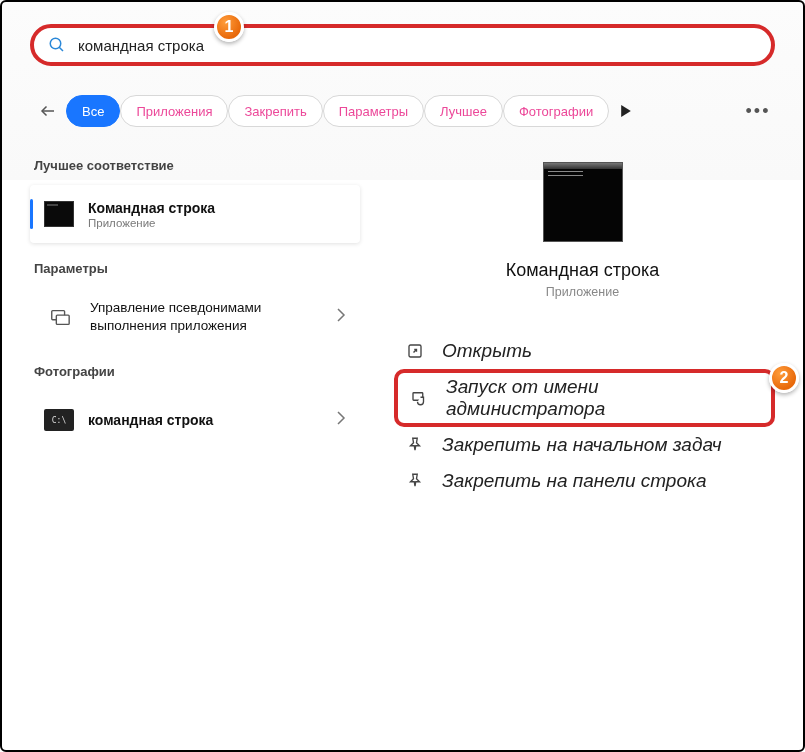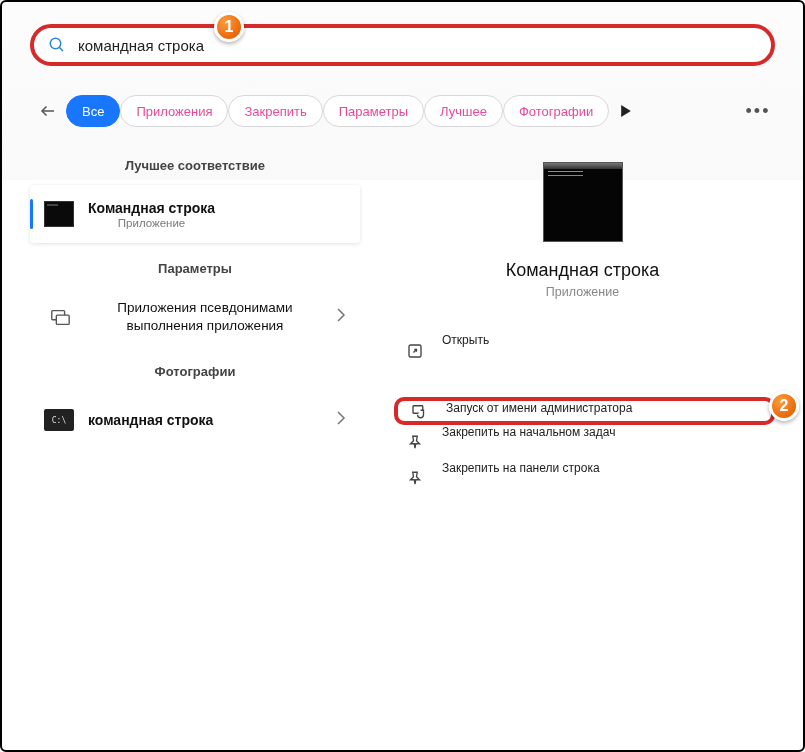--- a/index.html
+++ b/index.html
@@ -16,21 +16,21 @@
   .badge-1 { top: -12px; left: 184px; }
 
   .filter-row { display: flex; align-items: center; margin-bottom: 22px; height: 34px; }
   .back-btn { width: 36px; height: 32px; border-radius: 6px; display: flex; align-items: center; justify-content: center; color: #666; cursor: pointer; }
   .pill { height: 32px; border: 1px solid #d8d8d8; border-radius: 16px; background: #fff; padding: 0 15px; font-size: 13px; color: #ec4899; display: flex; align-items: center; cursor: pointer; }
   .pill.active { background: #1976ff; border-color: #1976ff; color: #fff; font-weight: 500; }
   .play-btn,.more-btn { width: 34px; height: 32px; display: flex; align-items: center; justify-content: center; cursor: pointer; color: #333; }
   .more-btn { margin-left: auto; font-size: 18px; letter-spacing: 2px; color: #555; }
 
   .columns { display: flex; gap: 30px; }
-  .left { width: 330px; text-align: center; }
+  .left { width: 330px; }
   .right { flex: 1; padding-top: 12px; }
 
   .sect-head { font-size: 13px; color: #444; font-weight: 600; padding: 8px 4px 12px 4px; }
 
   .result-item { display: flex; align-items: center; height: 58px; padding: 0 14px; border-radius: 4px; position: relative; cursor: pointer; }
   .result-item.selected { background: #fff; box-shadow: 0 1px 4px rgba(0,0,0,.12); }
   .result-item.selected::before { content:""; position:absolute; left:0; top:14px; bottom:14px; width:3px; background:#1976ff; border-radius:2px; }
   .ri-icon { width: 32px; height: 32px; margin-right: 14px; display: flex; align-items: center; justify-content: center; }
   .ri-text .t1 { font-size: 14px; color: #111; }
   .ri-text .t1 b { font-weight: 600; }
@@ -41,23 +41,23 @@
   .cmd-thumb::after{content:"";position:absolute;top:2px;left:2px;width:40%;height:8px;background:linear-gradient(#444,#444 2px,transparent 2px);}
 
   .preview { display:flex; flex-direction:column; align-items:center; }
   .pv-icon { width:80px; height:80px; background:#050505; border:1px solid #555; position:relative; margin-bottom:18px;}
   .pv-icon::before{content:"";position:absolute;top:4px;left:4px;right:50%;height:12px;background:repeating-linear-gradient(#888,#888 1px,transparent 1px,transparent 4px);}
   .pv-icon::after{content:"";position:absolute;top:0;left:0;right:0;height:6px;background:linear-gradient(#777,#333);}
   .pv-title { font-size:18px; color:#111; margin-bottom:4px; }
   .pv-sub { font-size:12.5px; color:#888; margin-bottom:34px; }
 
   .actions { width:100%; padding-left:4px; }
-  .action { display:flex; height:36px; padding:0 12px; border-radius:4px; font-size:12px; color:#222; cursor:pointer; position:relative; }
+  .action { display:flex; align-items:center; height:36px; padding:0 12px; border-radius:4px; font-size:19px; color:#222; cursor:pointer; position:relative;font-style:italic; }
   .action svg,.action .aicon { width:18px; margin-right:18px; flex:0 0 18px; color:#444; }
-  .action.highlight { border:4px solid #d62a2a; border-radius:10px; height:28px;margin-top:28px; }
+  .action.highlight { border:4px solid #d62a2a; border-radius:10px; height:58px; }
   .badge-2 { top: -6px; right: -24px; }
   .action-wrap { position: relative; }
 
   .spacer { height: 10px; }
 </style>
 </head>
 <body>
 
 <div class="container">
 
@@ -108,21 +108,21 @@
       <div class="spacer"></div>
       <div class="sect-head">Параметры</div>
       <div class="result-item">
         <div class="ri-icon">
           <svg width="22" height="22" viewBox="0 0 24 24" fill="none" stroke="#555" stroke-width="1.5">
               <rect x="3" y="5" width="14" height="10" rx="1"></rect>
               <rect x="8" y="10" width="14" height="10" rx="1" fill="#fff"></rect>
             </svg>
         </div>
         <div class="ri-text">
-          <div class="t1" style="font-size:13.5px;line-height:1.3;max-width:230px;">Приложения псевдонимами выполнения приложения</div>
+          <div class="t1" style="font-size:13.5px;line-height:1.3;max-width:230px;">Управление псевдонимами выполнения приложения</div>
         </div>
         <div class="ri-chev">
           <svg width="10" height="14" viewBox="0 0 8 14" fill="none" stroke="#777" stroke-width="1.5">
               <polyline points="1 1 7 7 1 13"></polyline>
             </svg>
         </div>
       </div>
 
       <div class="spacer"></div>
       <div class="sect-head">Фотографии</div>

